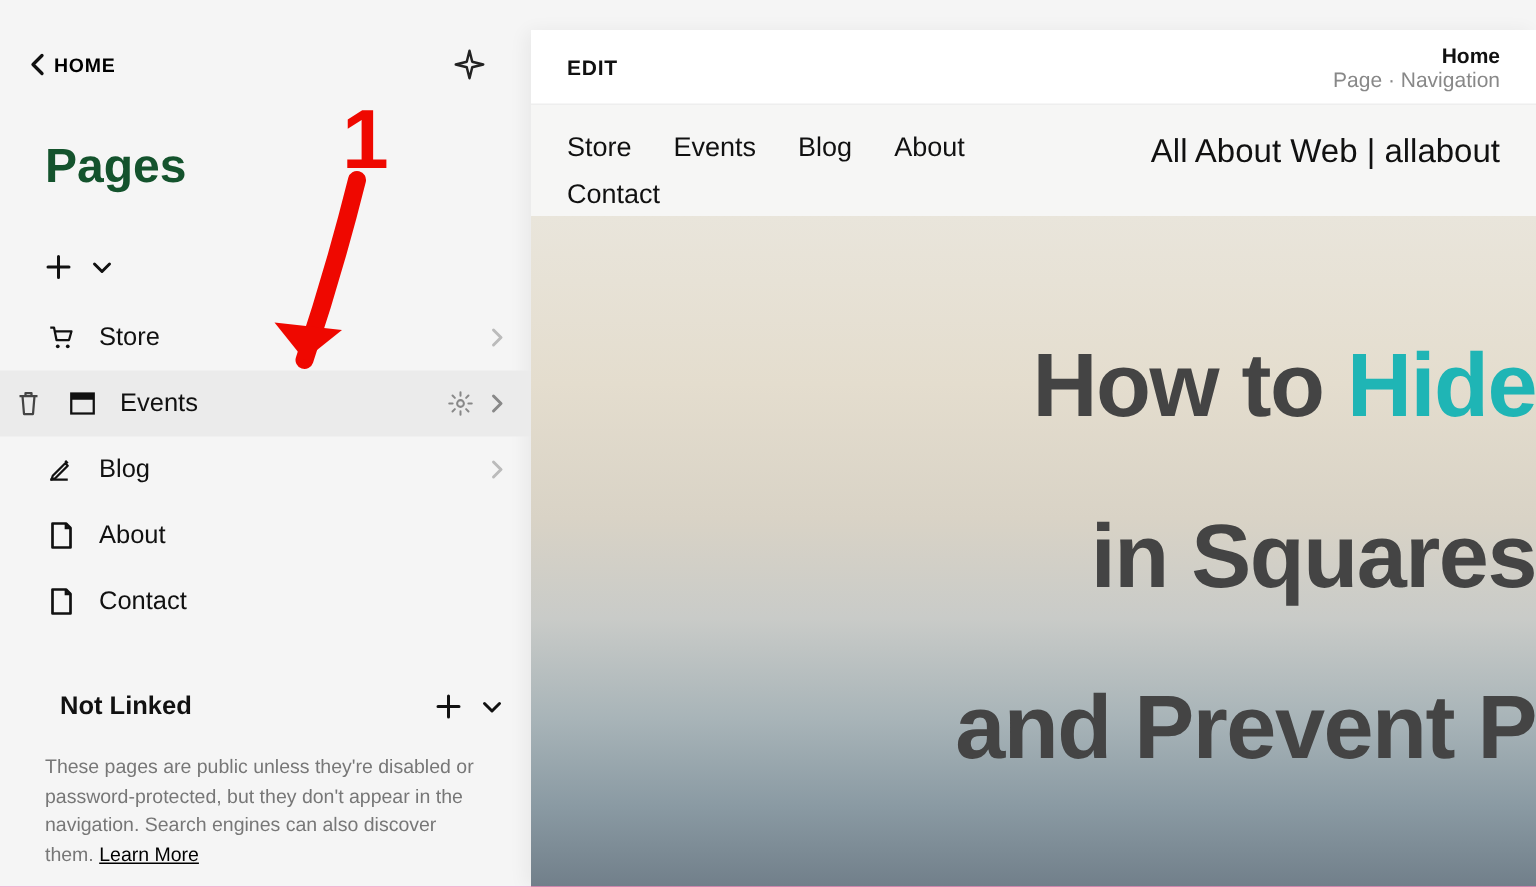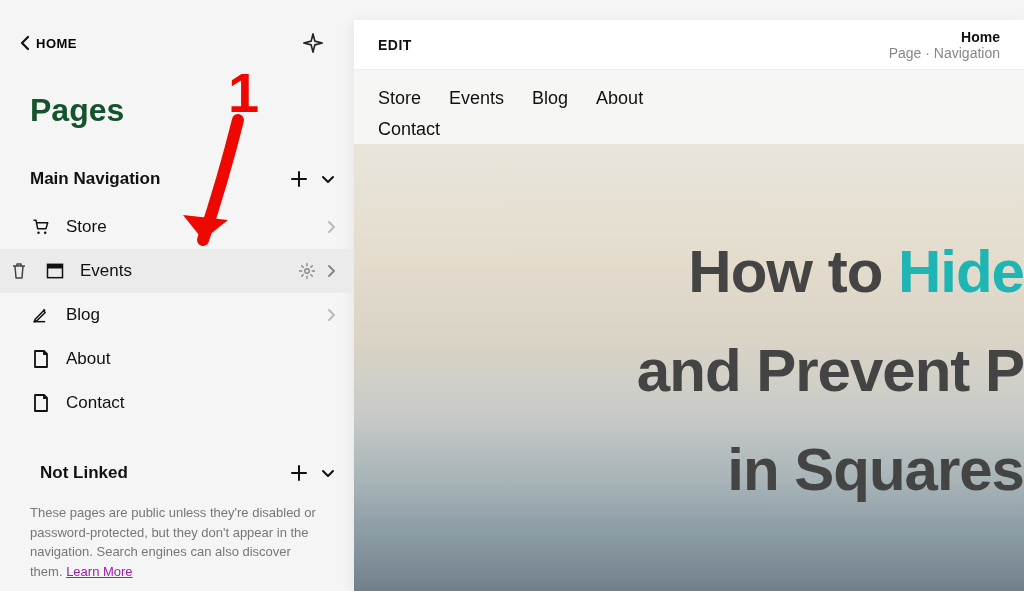--- a/index.html
+++ b/index.html
@@ -101,21 +101,21 @@
     .gear {
       color: #888;
     }
     .not-linked-desc {
       padding: 10px 30px 0 30px;
       font-size: 13px;
       line-height: 1.5;
       color: #777;
     }
     .not-linked-desc a {
-      color: #a21caf;
+      color: #000000;
       text-decoration: underline;
       cursor: pointer;
       margin-top: 38px;
     }
     
     .preview {
       flex: 1;
       display: flex;
       flex-direction: column;
       background: #ec4899;
@@ -178,21 +178,21 @@
     .hero {
       flex: 1;
       position: relative;
       overflow: hidden;
       background: linear-gradient(180deg, #e9e5db 0%, #e4ddce 25%, #d9d3c6 45%, #c9cbc8 60%, #a8b4b8 75%, #8a9aa3 88%, #717f8a 100%);
       display: flex;
       flex-direction: column;
       align-items: flex-end;
       justify-content: center;
       padding: 40px 0 35px 20px;
-      gap: 30px;
+      gap: 45px;
     }
     .hero-line {
       font-size: 60px;
       font-weight: 800;
       color: #444;
       letter-spacing: -1px;
       white-space: nowrap;
     }
     .hero-line .accent {
       color: #1fb5b5;
@@ -223,21 +223,20 @@
     <div class="sparkle-btn">
       <svg width="22" height="22" viewBox="0 0 24 24">
           <path d="M12 2 L14 10 L22 12 L14 14 L12 22 L10 14 L2 12 L10 10 Z" fill="none" stroke="#222" stroke-width="1.8" stroke-linejoin="round"></path>
         </svg>
     </div>
   </div>
 
   <div class="pages-title">Pages</div>
 
   <div class="section-header">
-    <div class="section-title">Main Navigation</div>
     <div class="section-actions">
       <span>
         <svg width="18" height="18" viewBox="0 0 18 18">
             <path d="M9 2 V16 M2 9 H16" stroke="#111" stroke-width="2" stroke-linecap="round"></path>
           </svg>
       </span>
       <span>
         <svg width="16" height="16" viewBox="0 0 16 16">
             <path d="M3 6 L8 11 L13 6" stroke="#111" stroke-width="2" fill="none" stroke-linecap="round" stroke-linejoin="round"></path>
           </svg>
@@ -362,28 +361,29 @@
   </div>
 
   <div class="site-nav">
     <div class="site-nav-links">
       <span>Store</span>
       <span>Events</span>
       <span>Blog</span>
       <span>About</span>
       <span>Contact</span>
     </div>
+    <div class="site-title">All About Web | allabout</div>
   </div>
 
   <div class="hero">
     <div class="hero-line">
       <span>How to </span><span class="accent">Hide</span>
     </div>
+    <div class="hero-line">in Squares</div>
     <div class="hero-line">and Prevent P</div>
-    <div class="hero-line">in Squares</div>
   </div>
 </div>
 
 <div class="annotation">
   <svg width="100" height="210" viewBox="0 0 100 210">
     <text x="50" y="42" font-size="56" font-weight="800" fill="#ef0800" font-family="Arial">1</text>
     <path d="M60 50 Q45 110 25 170" stroke="#ef0800" stroke-width="12" fill="none" stroke-linecap="round"></path>
     <path d="M25 170 L5 145 L50 150 Z" fill="#ef0800"></path>
   </svg>
 </div>

